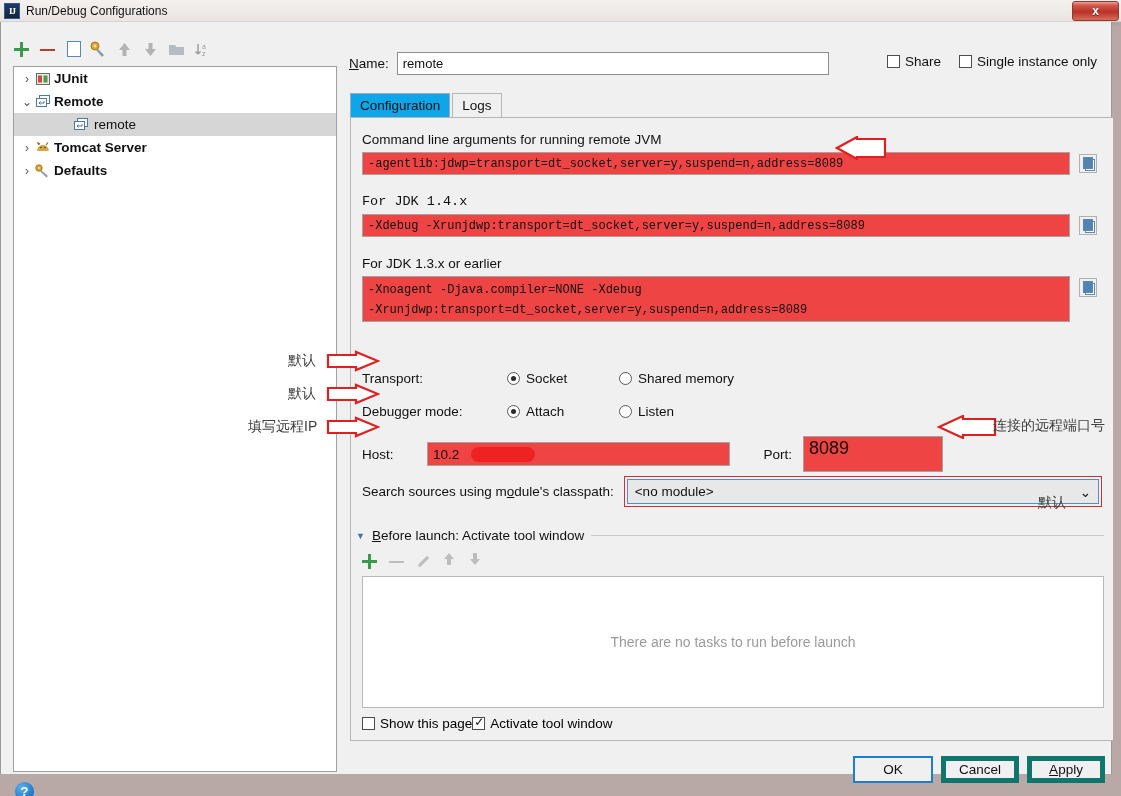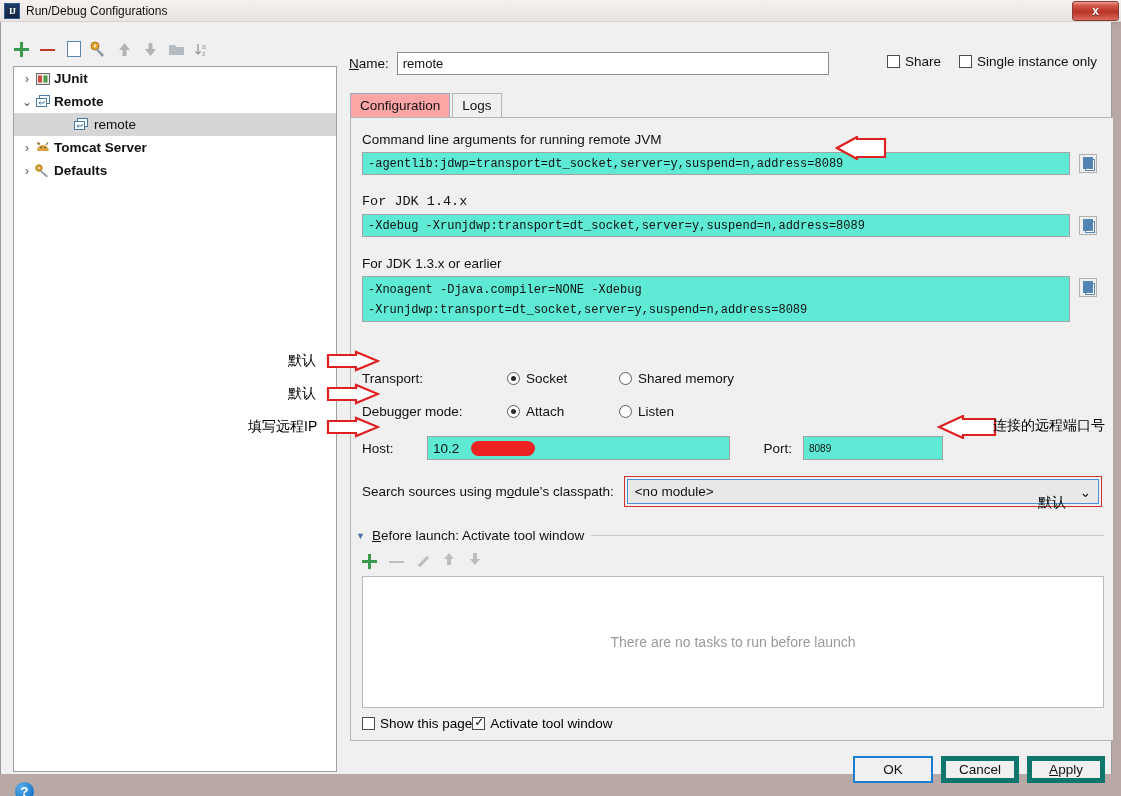--- a/index.html
+++ b/index.html
@@ -124,30 +124,30 @@
   .chk-item { display:flex; align-items:center; white-space:nowrap; }
 
   
   .tabs {
     position:absolute; left:349px; top:70px; display:flex; align-items:flex-end; gap:2px;
   }
   .tab {
     font-size:13.5px; padding: 4px 9px 4px 9px; border:1px solid #b5b5b5; border-bottom:none;
     background:#f0f0f0; color:#111; position:relative; top:1px;
   }
-  .tab.active { background:#fca5a5; border-color:#9aa9c6; }
+  .tab.active { background:#0ea5e9; border-color:#9aa9c6; }
 
   .content-panel {
     position:absolute; left:349px; top:95px; width:763px; height:624px;
     background:#f0f0f0; border:1px solid #b5b5b5; border-right:none; box-sizing:border-box;
   }
 
   .field-label { font-size:13.5px; color:#111; }
   .txt {
-    border:1px solid #a3a3a3; background:#5eead4; color:#111;
+    border:1px solid #a3a3a3; background:#ef4444; color:#111;
     font-family:"Liberation Mono", monospace; font-size:12px;
     padding: 3px 5px; box-sizing:border-box;
   }
   .copy-btn {
     width:18px; height:19px; border:1px solid #b0b0b0; background:#f0f0f0;
     position:relative; box-sizing:border-box;
   }
   .copy-btn::before{
     content:""; position:absolute; left:5px; top:4px; width:8px; height:10px;
     border:1.4px solid #5b86ad; background:#fff;
@@ -198,21 +198,21 @@
   }
   .dlg-btn.default { border:2px solid #1a7fd4; }
 
   .help-icon {
     position:absolute; left:14px; top:760px; width:19px; height:19px; border-radius:50%;
     background: radial-gradient(circle at 35% 30%, #5fb0ec 0%, #1878c8 70%, #0f5fa5 100%);
     color:#fff; font-size:13px; font-weight:bold; display:flex; align-items:center; justify-content:center;
   }
 
   
-  .anno { position:absolute; color:#000000; font-size:14px; white-space:nowrap; }
+  .anno { position:absolute; color:#404040; font-size:14px; white-space:nowrap; }
 </style>
 </head>
 <body>
 
 <div id="root">
   <div class="desktop"></div>
 
   <div class="window">
 
     <div class="titlebar">
@@ -385,21 +385,21 @@
           </span>
         </div>
 
         <div style="position:absolute; left:11px; top:318px; display:flex; align-items:center;">
           <span class="field-label" style="width:65px;">Host:</span>
           <span style="position:relative; display:inline-block;">
             <span class="txt" style="display:inline-block; width:303px; height:24px; font-family:'Liberation Sans',sans-serif; font-size:13.5px; line-height:17px;">10.2</span>
             <span style="position:absolute; left:44px; top:5px; width:64px; height:15px; background:#ee2222; border-radius:8px;"></span>
           </span>
           <span class="field-label" style="width:62px; text-align:right; padding-right:11px;">Port:</span>
-          <span class="txt" style="display:inline-block; width:140px; height:24px; font-family:'Liberation Sans',sans-serif; font-size:10px; line-height:17px;">8089</span>
+          <span class="txt" style="display:inline-block; width:140px; height:36px; font-family:'Liberation Sans',sans-serif; font-size:18px; line-height:17px;">8089</span>
         </div>
 
         <div style="position:absolute; left:11px; top:358px; display:flex; align-items:center; width:740px;">
           <span class="field-label" style="white-space:nowrap;">Search sources using m<span class="udl">o</span>dule's classpath:</span>
           <span class="combo-wrap" style="flex:1; margin-left:10px;">
             <span class="combo">
               <span>&lt;no module&gt;</span>
               <span>⌄</span>
             </span>
           </span>

